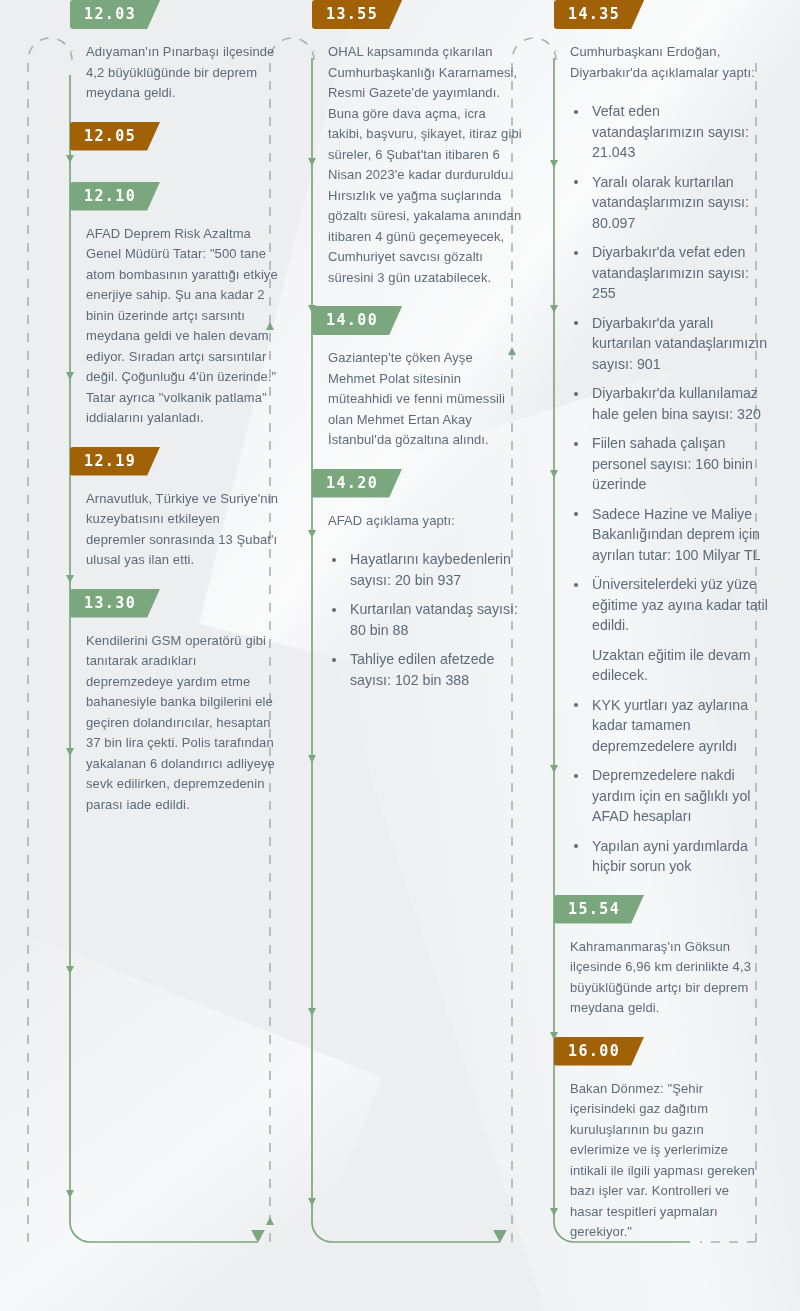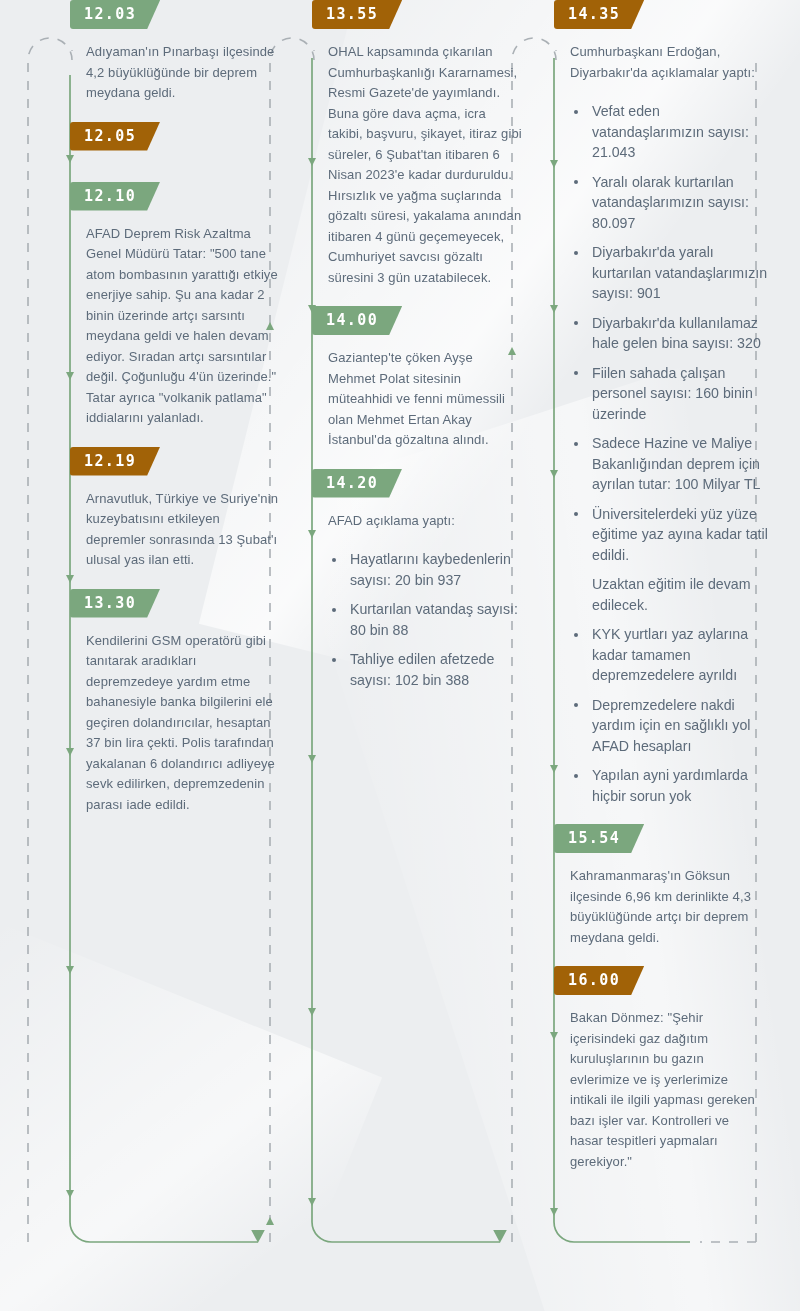--- a/index.html
+++ b/index.html
@@ -201,20 +201,21 @@
           <li>Hayatlarını kaybedenlerin sayısı: 20 bin 937</li>
           <li>Kurtarılan vatandaş sayısı: 80 bin 88</li>
           <li>Tahliye edilen afetzede sayısı: 102 bin 388</li>
         </ul></div>
     </div>
 
   <div class="column col-3" id="col2">
       <div class="entry"><div class="badge navy">14.35</div><div class="txt lead">Cumhurbaşkanı Erdoğan, Diyarbakır'da açıklamalar yaptı:</div><ul>
           <li>Vefat eden vatandaşlarımızın sayısı: 21.043</li>
           <li>Yaralı olarak kurtarılan vatandaşlarımızın sayısı: 80.097</li>
+          <li>Diyarbakır'da vefat eden vatandaşlarımızın sayısı: 255</li>
           <li>Diyarbakır'da yaralı kurtarılan vatandaşlarımızın sayısı: 901</li>
           <li>Diyarbakır'da kullanılamaz hale gelen bina sayısı: 320</li>
           <li>Fiilen sahada çalışan personel sayısı: 160 binin üzerinde</li>
           <li>Sadece Hazine ve Maliye Bakanlığından deprem için ayrılan tutar: 100 Milyar TL</li>
           <li>Üniversitelerdeki yüz yüze eğitime yaz ayına kadar tatil edildi.</li>
           <li class="nobullet">Uzaktan eğitim ile devam edilecek.</li>
           <li>KYK yurtları yaz aylarına kadar tamamen depremzedelere ayrıldı</li>
           <li>Depremzedelere nakdi yardım için en sağlıklı yol AFAD hesapları</li>
           <li>Yapılan ayni yardımlarda hiçbir sorun yok</li>
         </ul></div>

